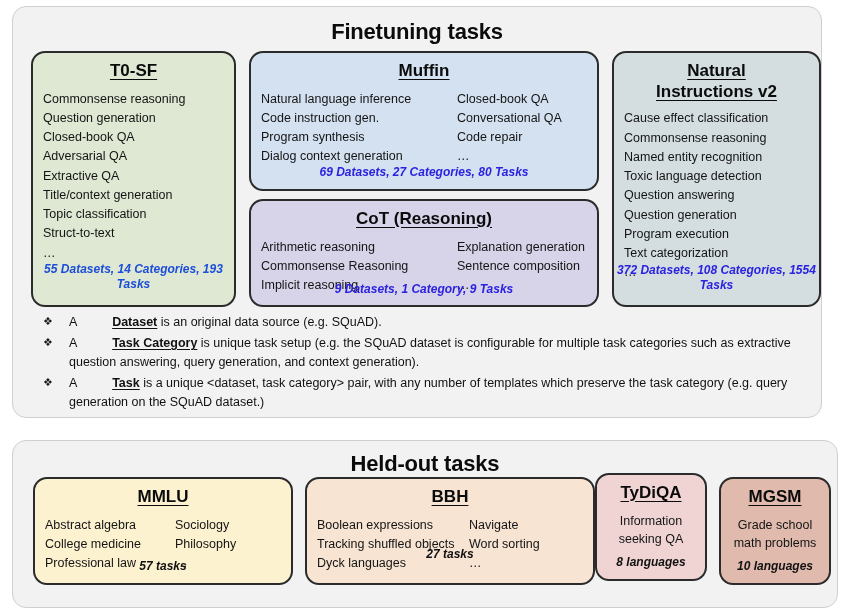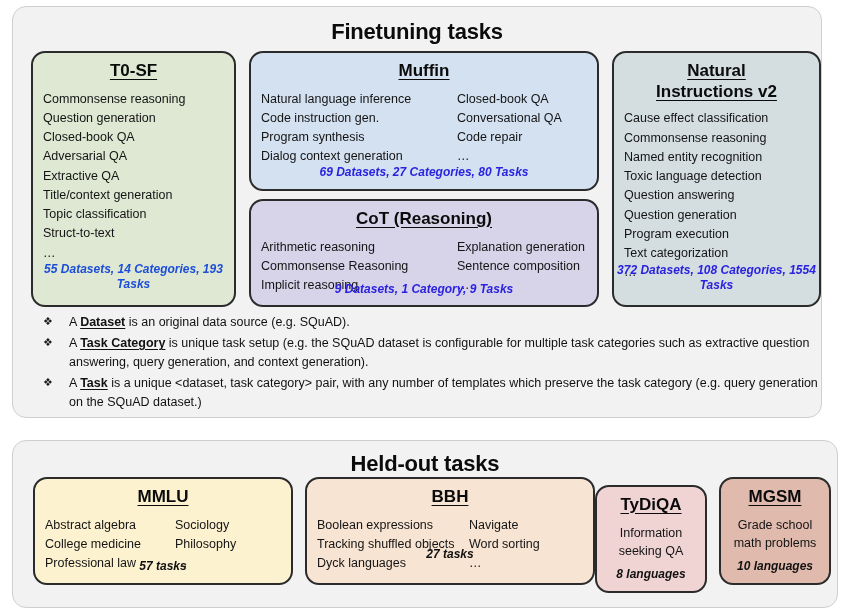--- a/index.html
+++ b/index.html
@@ -151,39 +151,40 @@
     text-align: left;
     font-size: 11px;
     line-height: 1.62;
     color: #1a1a1a;
   }
   .legend-text { flex: 1; }
   .legend-text b {
     font-weight: bold;
     text-decoration: underline;
     text-underline-offset: 2px;
+    margin-left: 32px;
   }
 
   
   #card-mmlu {
     left: 20px; top: 36px; width: 260px; height: 108px;
     background: #fdf2d0;
   }
   #card-mmlu .col:first-child { width: 130px; }
   #card-mmlu .stat { bottom: 8px; }
 
   #card-bbh {
     left: 292px; top: 36px; width: 290px; height: 108px;
     background: #f7e4d3;
   }
   #card-bbh .col:first-child { width: 152px; }
   #card-bbh .stat { bottom: 20px; }
 
   #card-tydiqa {
-    left: 582px; top: 44px; width: 112px; height: 108px;
+    left: 582px; top: 32px; width: 112px; height: 108px;
     background: #f0d4d4;
   }
   #card-tydiqa .stat { bottom: 8px; }
 
   #card-mgsm {
     left: 706px; top: 36px; width: 112px; height: 108px;
     background: #e1baae;
   }
   #card-mgsm .stat { bottom: 8px; }
 

